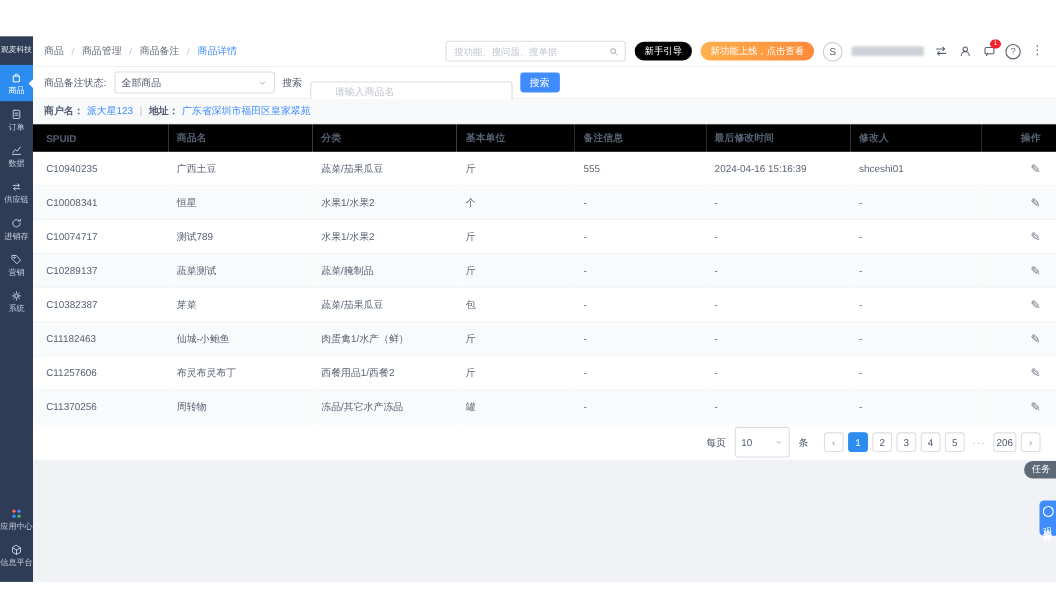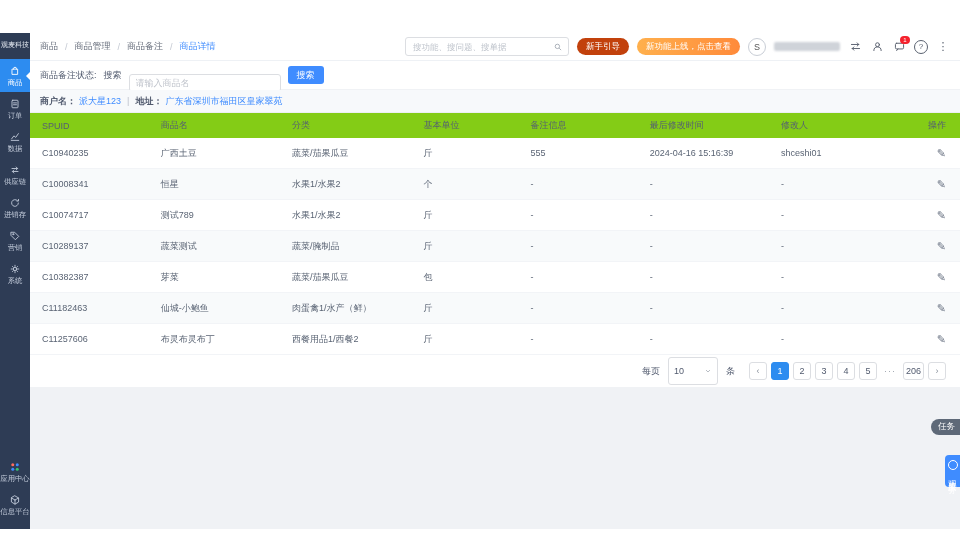--- a/index.html
+++ b/index.html
@@ -26,50 +26,50 @@
           border-bottom:1px solid #eef1f5;flex-shrink:0;}
   .bc{font-size:9px;color:#656c7a;cursor:pointer;}
   .bc.last{color:#3f8cff;text-align:right;}
   .bc-sep{font-size:9px;color:#c3c8d2;margin:0 1px;}
   .top-right{margin-left:auto;display:flex;align-items:center;gap:8px;padding-left:20px;}
   .searchbox{display:flex;align-items:center;width:152px;height:17px;border:1px solid #dcdee2;border-radius:3px;padding:0 5px;gap:4px;background:#fff;}
   .searchbox input{border:none;outline:none;flex:1;font-size:8.5px;color:#555;min-width:0;background:transparent;font-family:inherit;}
   .searchbox input::placeholder{color:#bfc4cc;}
   .searchbox svg{width:10px;height:10px;stroke:#9aa1ab;fill:none;stroke-width:1.3;flex-shrink:0;}
   .pill{height:17px;display:flex;align-items:center;padding:0 9px;border-radius:9px;font-size:8.5px;color:#fff;cursor:pointer;white-space:nowrap;border:none;font-family:inherit;}
-  .pill.blue{background:#c2410c;}
+  .pill.blue{background:#000000;}
   .pill.orange{background:linear-gradient(90deg,#ffb04d,#ff8a3a);}
   .avatar{width:16px;height:16px;border-radius:50%;border:1px solid #c9ced6;display:flex;align-items:center;justify-content:center;
           font-size:9px;color:#555;background:#fff;flex-shrink:0;cursor:pointer;}
   .uname{width:66px;height:9px;border-radius:2px;background:#cfd3d9;filter:blur(1.2px);}
   .tb-icon{width:14px;height:14px;display:flex;align-items:center;justify-content:center;color:#5a6270;cursor:pointer;position:relative;}
   .tb-icon svg{width:13px;height:13px;stroke:currentColor;fill:none;stroke-width:1.2;stroke-linecap:round;stroke-linejoin:round;}
   .badge{position:absolute;top:-4px;right:-4px;min-width:8px;height:8px;border-radius:5px;background:#f5222d;color:#fff;
          font-size:6px;line-height:8px;text-align:center;padding:0 1px;}
   .qmark{width:12px;height:12px;border:1px solid #5a6270;border-radius:50%;font-size:8px;line-height:12px;text-align:center;}
   .dots{font-size:11px;line-height:1;}
 
   .filterbar{height:28px;background:#fff;display:flex;align-items:center;gap:7px;padding:0 10px;border-bottom:1px solid #f0f2f5;flex-shrink:0;}
   .f-label{font-size:9px;color:#515a6e;white-space:nowrap;}
   .selectbox{width:132px;height:18px;border:1px solid #dcdee2;border-radius:3px;background:#fff;display:flex;align-items:center;
              justify-content:space-between;padding:0 6px;font-size:9px;color:#515a6e;cursor:pointer;}
   .selectbox svg{width:9px;height:9px;stroke:#9aa1ab;fill:none;stroke-width:1.4;}
-  .f-input{width:138px;height:16px;border:1px solid #dcdee2;border-radius:3px;font-size:9px;padding:0 6px;outline:none;color:#555;font-family:inherit;margin-top:16px;}
+  .f-input{width:138px;height:16px;border:1px solid #dcdee2;border-radius:3px;font-size:9px;padding:0 22px;outline:none;color:#555;font-family:inherit;margin-top:16px;}
   .f-input::placeholder{color:#c0c4cc;}
   .btn-search{height:18px;padding:0 9px;background:#3f8cff;color:#fff;border:none;border-radius:3px;font-size:9px;cursor:pointer;font-family:inherit;}
 
   .merchantbar{height:22px;background:#f7f9fb;display:flex;align-items:center;padding:0 10px;font-size:9px;gap:3px;
                border-bottom:1px solid #eceff3;flex-shrink:0;}
   .m-label{color:#515a6e;font-weight:bold;}
   .m-link{color:#3f8cff;cursor:pointer;}
   .m-sep{color:#b9bfc9;margin:0 3px;}
 
   .tablewrap{background:#fff;}
   table{width:100%;border-collapse:collapse;table-layout:fixed;font-size:9px;}
-  thead th{background:#84cc16;color:#556072;text-align:left;font-weight:normal;padding:6px 8px;white-space:nowrap;}
+  thead th{background:#000000;color:#556072;text-align:left;font-weight:bold;padding:6px 8px;white-space:nowrap;}
   tbody td{padding:0 8px;height:30px;color:#5a6474;border-bottom:1px solid #f2f4f7;white-space:nowrap;overflow:hidden;text-overflow:ellipsis;}
   tbody tr:nth-child(even){background:#f8fafb;}
   th:nth-child(1),td:nth-child(1){width:13%;padding-left:12px;}
   th:nth-child(2),td:nth-child(2){width:14.5%;}
   th:nth-child(3),td:nth-child(3){width:14.5%;}
   th:nth-child(4),td:nth-child(4){width:11.5%;}
   th:nth-child(5),td:nth-child(5){width:13%;}
   th:nth-child(6),td:nth-child(6){width:14.5%;}
   th:nth-child(7),td:nth-child(7){width:13%;}
   th:nth-child(8),td:nth-child(8){width:6%;text-align:right;padding-right:14px;}
@@ -217,20 +217,26 @@
         </div>
         <div class="tb-icon">
           <span class="qmark">?</span>
         </div>
         <div class="tb-icon dots">⋮</div>
       </div>
     </header>
 
     <div class="filterbar">
       <span class="f-label">商品备注状态:</span>
+      <div class="selectbox">
+        <span>全部商品</span>
+        <svg viewBox="0 0 16 16">
+            <path d="M4 6l4 4 4-4"></path>
+          </svg>
+      </div>
       <span class="f-label">搜索</span>
       <input class="f-input" type="text" placeholder="请输入商品名" style="">
       <button class="btn-search">搜索</button>
     </div>
 
     <div class="merchantbar">
       <span class="m-label">商户名：</span>
       <span class="m-link">派大星123</span>
       <span class="m-sep">|</span>
       <span class="m-label">地址：</span>
@@ -310,20 +316,30 @@
               <td>-</td>
               <td>-</td>
               <td>-</td>
               <td><span class="pencil">✎</span></td>
             </tr>
             <tr>
               <td>C11257606</td>
               <td>布灵布灵布丁</td>
               <td>西餐用品1/西餐2</td>
               <td>斤</td>
+              <td>-</td>
+              <td>-</td>
+              <td>-</td>
+              <td><span class="pencil">✎</span></td>
+            </tr>
+            <tr>
+              <td>C11370256</td>
+              <td>周转物</td>
+              <td>冻品/其它水产冻品</td>
+              <td>罐</td>
               <td>-</td>
               <td>-</td>
               <td>-</td>
               <td><span class="pencil">✎</span></td>
             </tr>
           </tbody>
       </table>
     </div>
 
     <div class="pagination">

